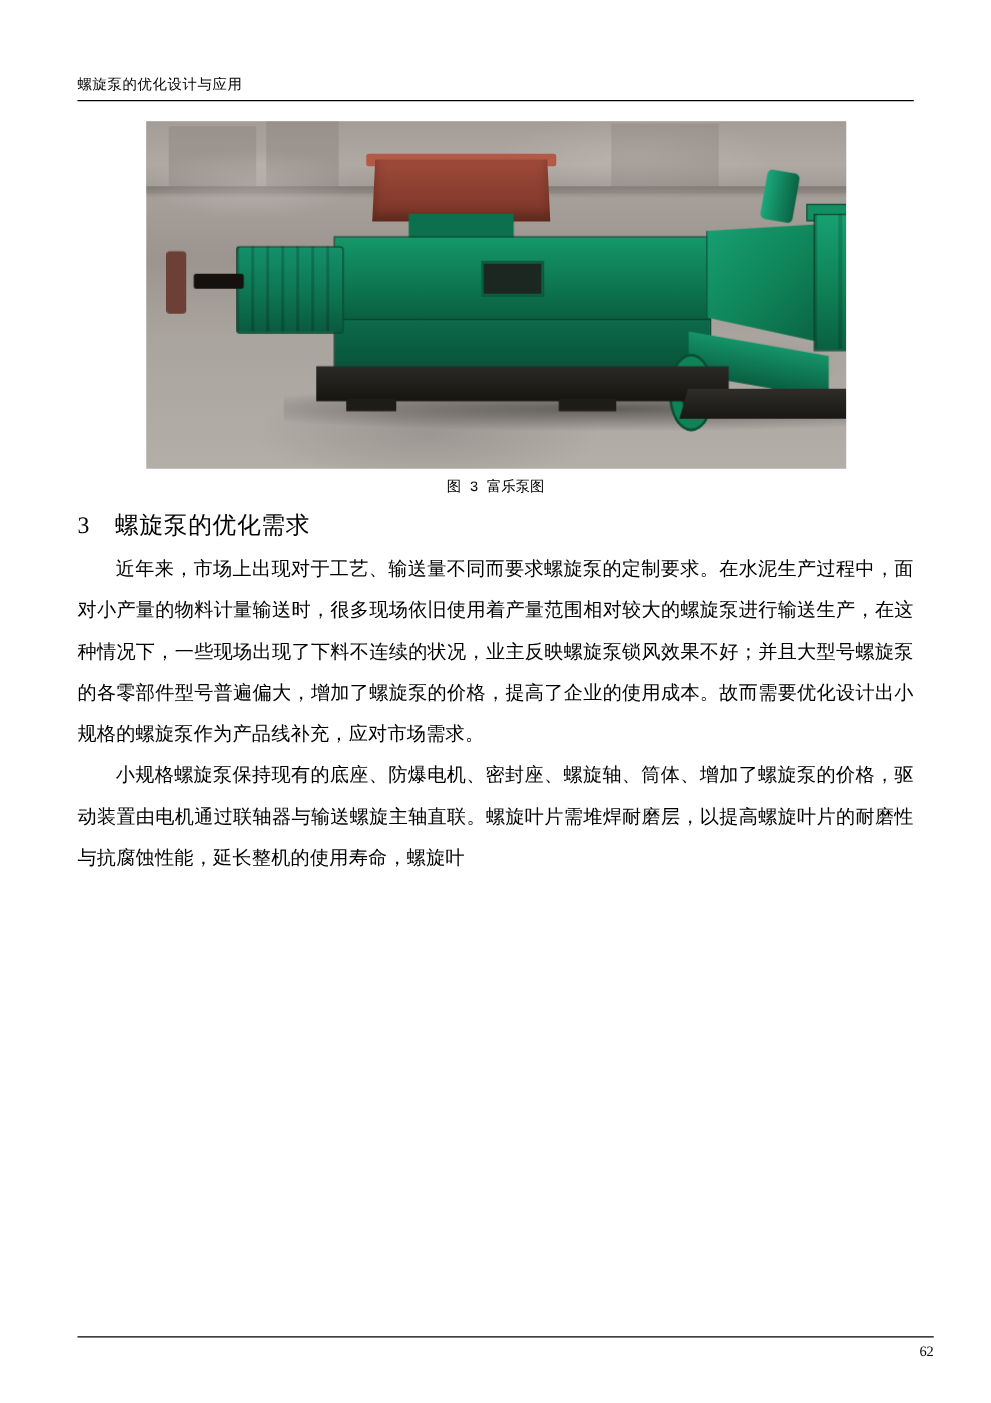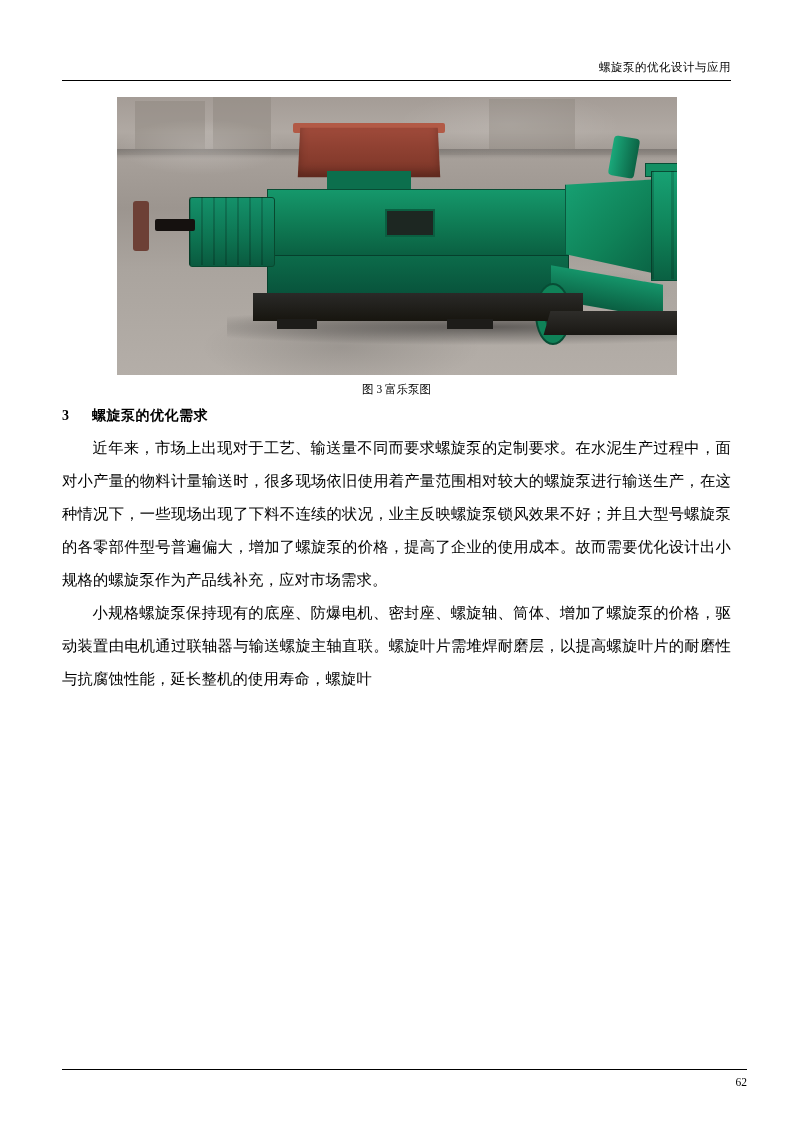--- a/index.html
+++ b/index.html
@@ -18,21 +18,21 @@
   .page {
     width: 793px;
     height: 1122px;
     box-sizing: border-box;
     padding: 0 62px;
     position: relative;
   }
 
   
   .running-head {
-    text-align: right;
+    text-align: left;
     font-size: 11.5px;
     letter-spacing: 0.5px;
     padding-top: 60px;
     padding-bottom: 5px;
     font-family: "Liberation Serif", serif;
   }
   .head-rule {
     border-bottom: 1px solid #000;
     margin: 0 0 16px 0;
   }
@@ -210,27 +210,27 @@
     left: 110px; top: 218px;
     width: 580px; height: 30px;
     background: radial-gradient(ellipse at 45% 40%, rgba(0,0,0,0.45), rgba(0,0,0,0) 72%);
   }
 
   .figure-caption {
     text-align: center;
     font-size: 11.5px;
     margin-top: 7px;
     margin-bottom: 6px;
-    font-family: Liberation Serif, serif;
+    font-family: Liberation Mono, monospace;
   }
 
   
   h2.section {
-    font-size: 14px;
-    font-weight: bold;
+    font-size: 19px;
+    font-weight: normal;
     margin: 10px 0 6px 0;
     letter-spacing: 0.5px;
   }
   h2.section .num {
     display: inline-block;
     width: 30px;
   }
   p.para {
     font-size: 15.3px;
     line-height: 33px;

